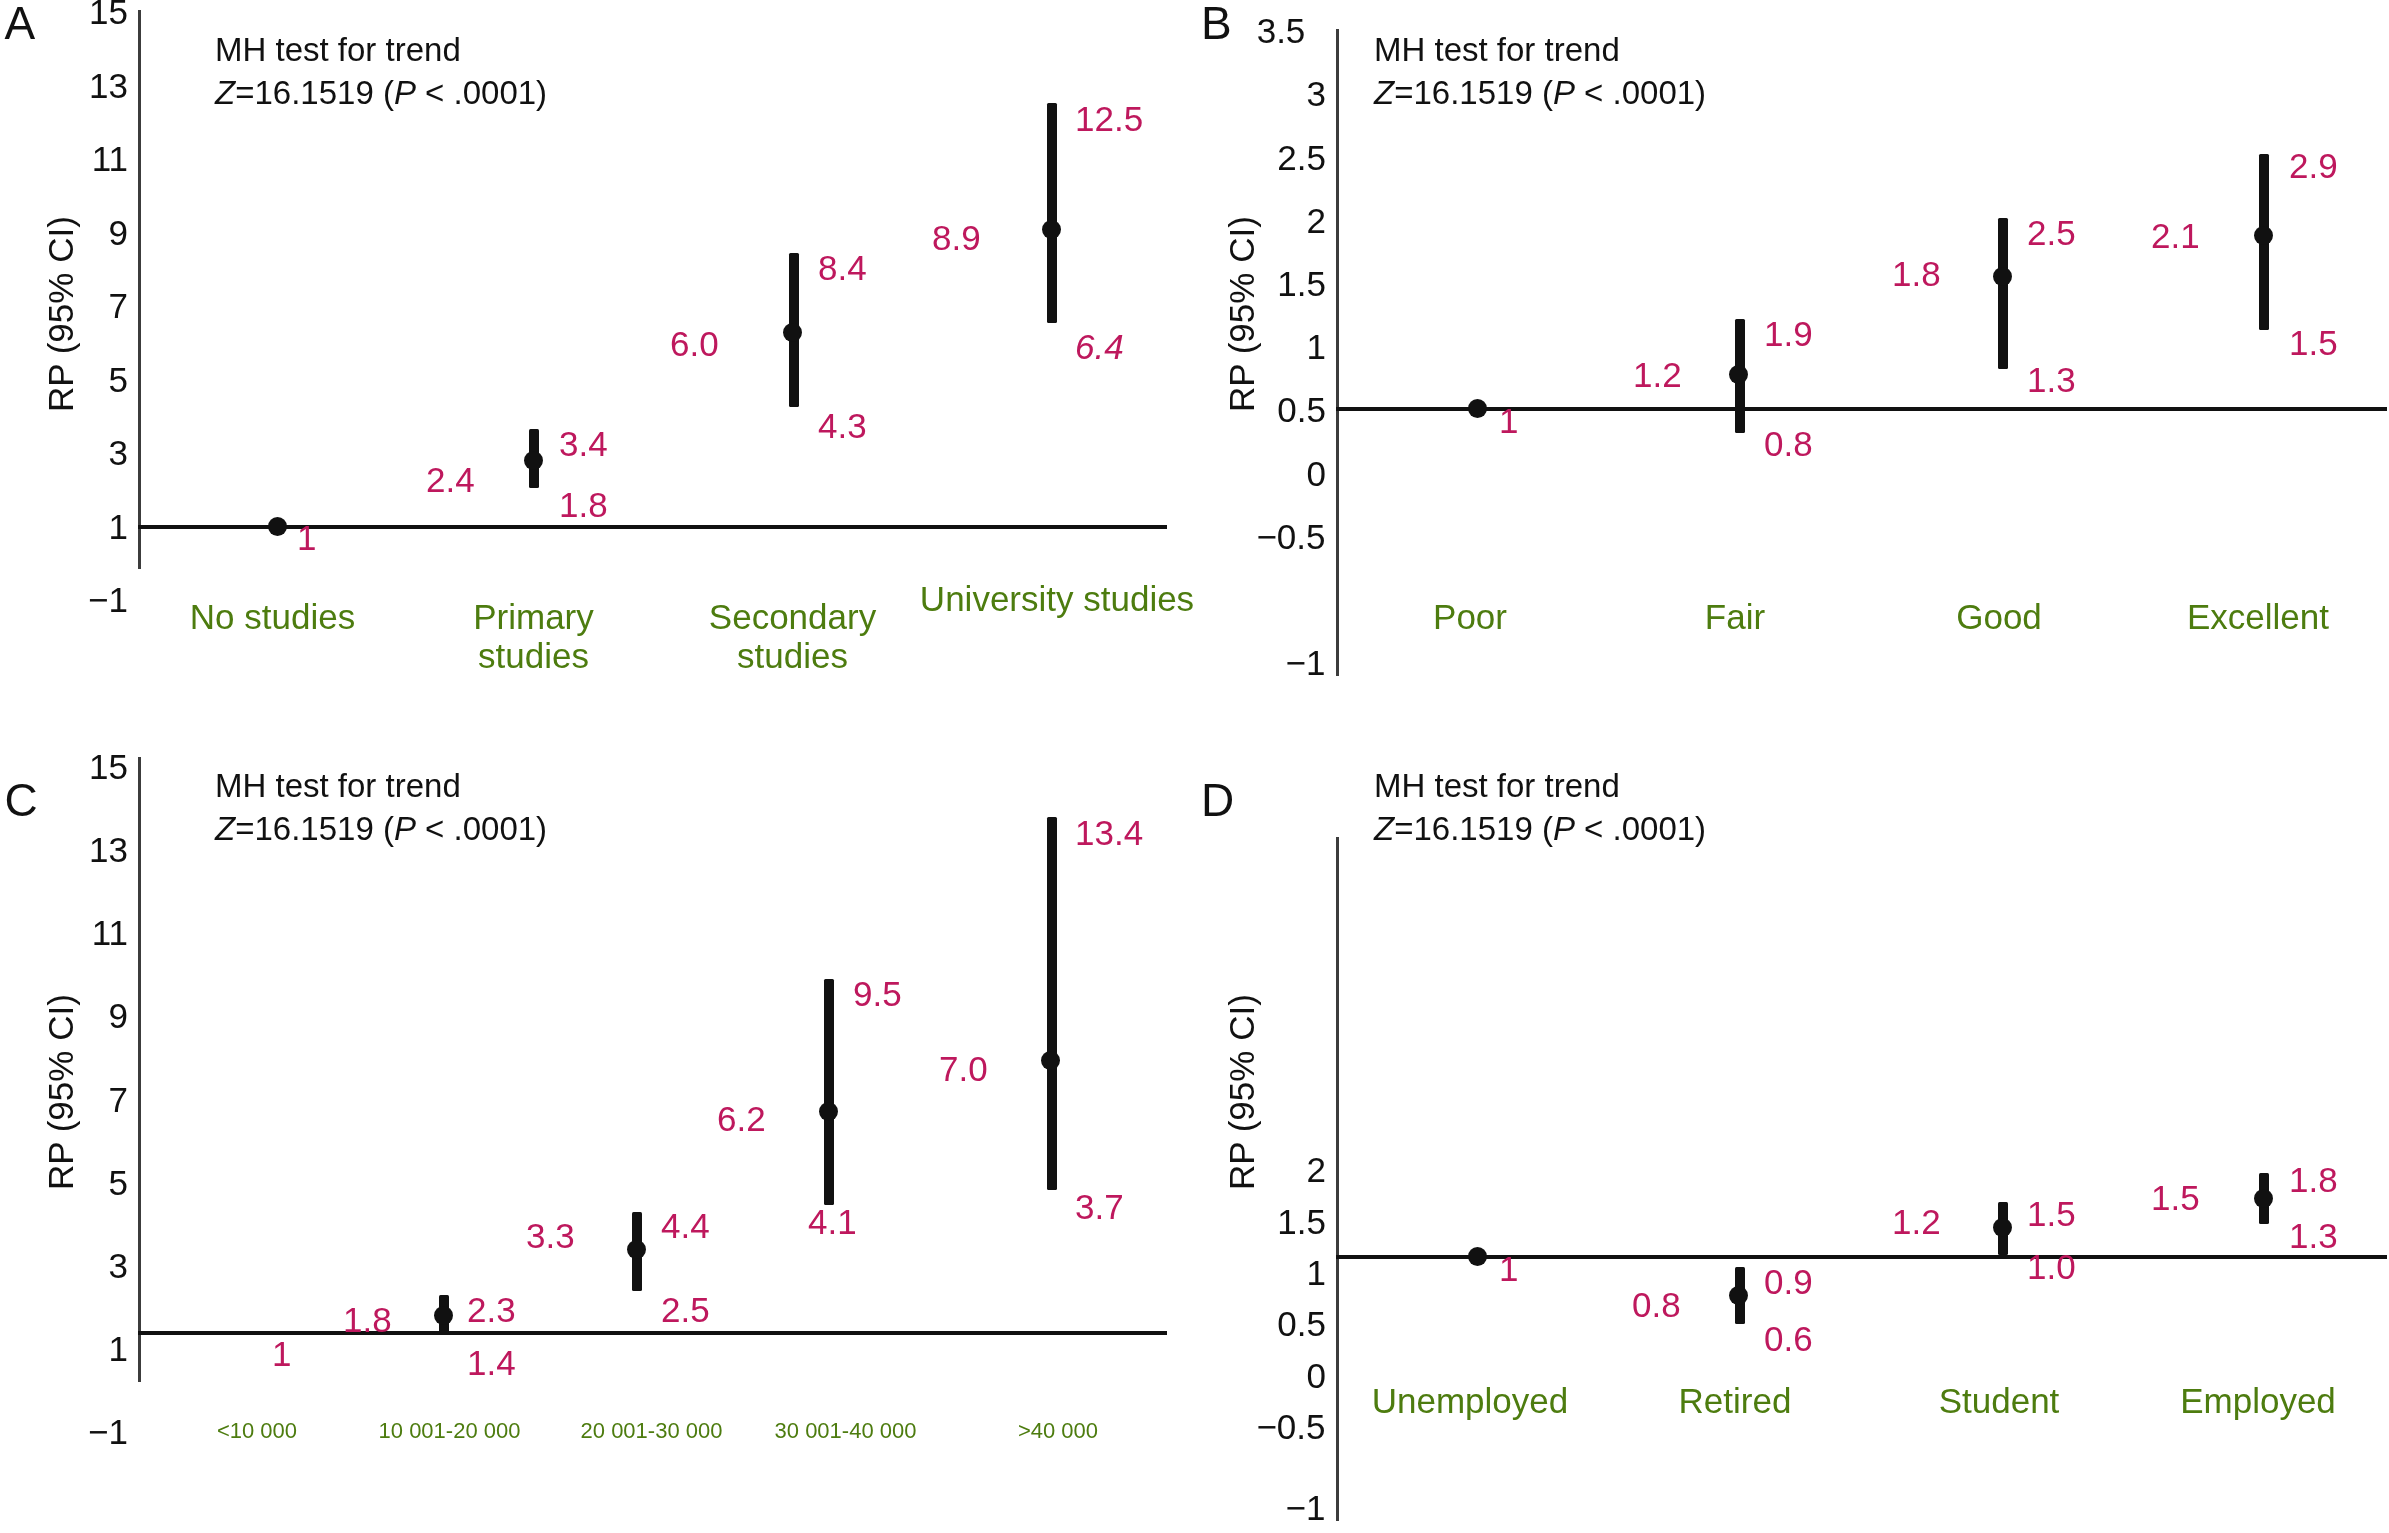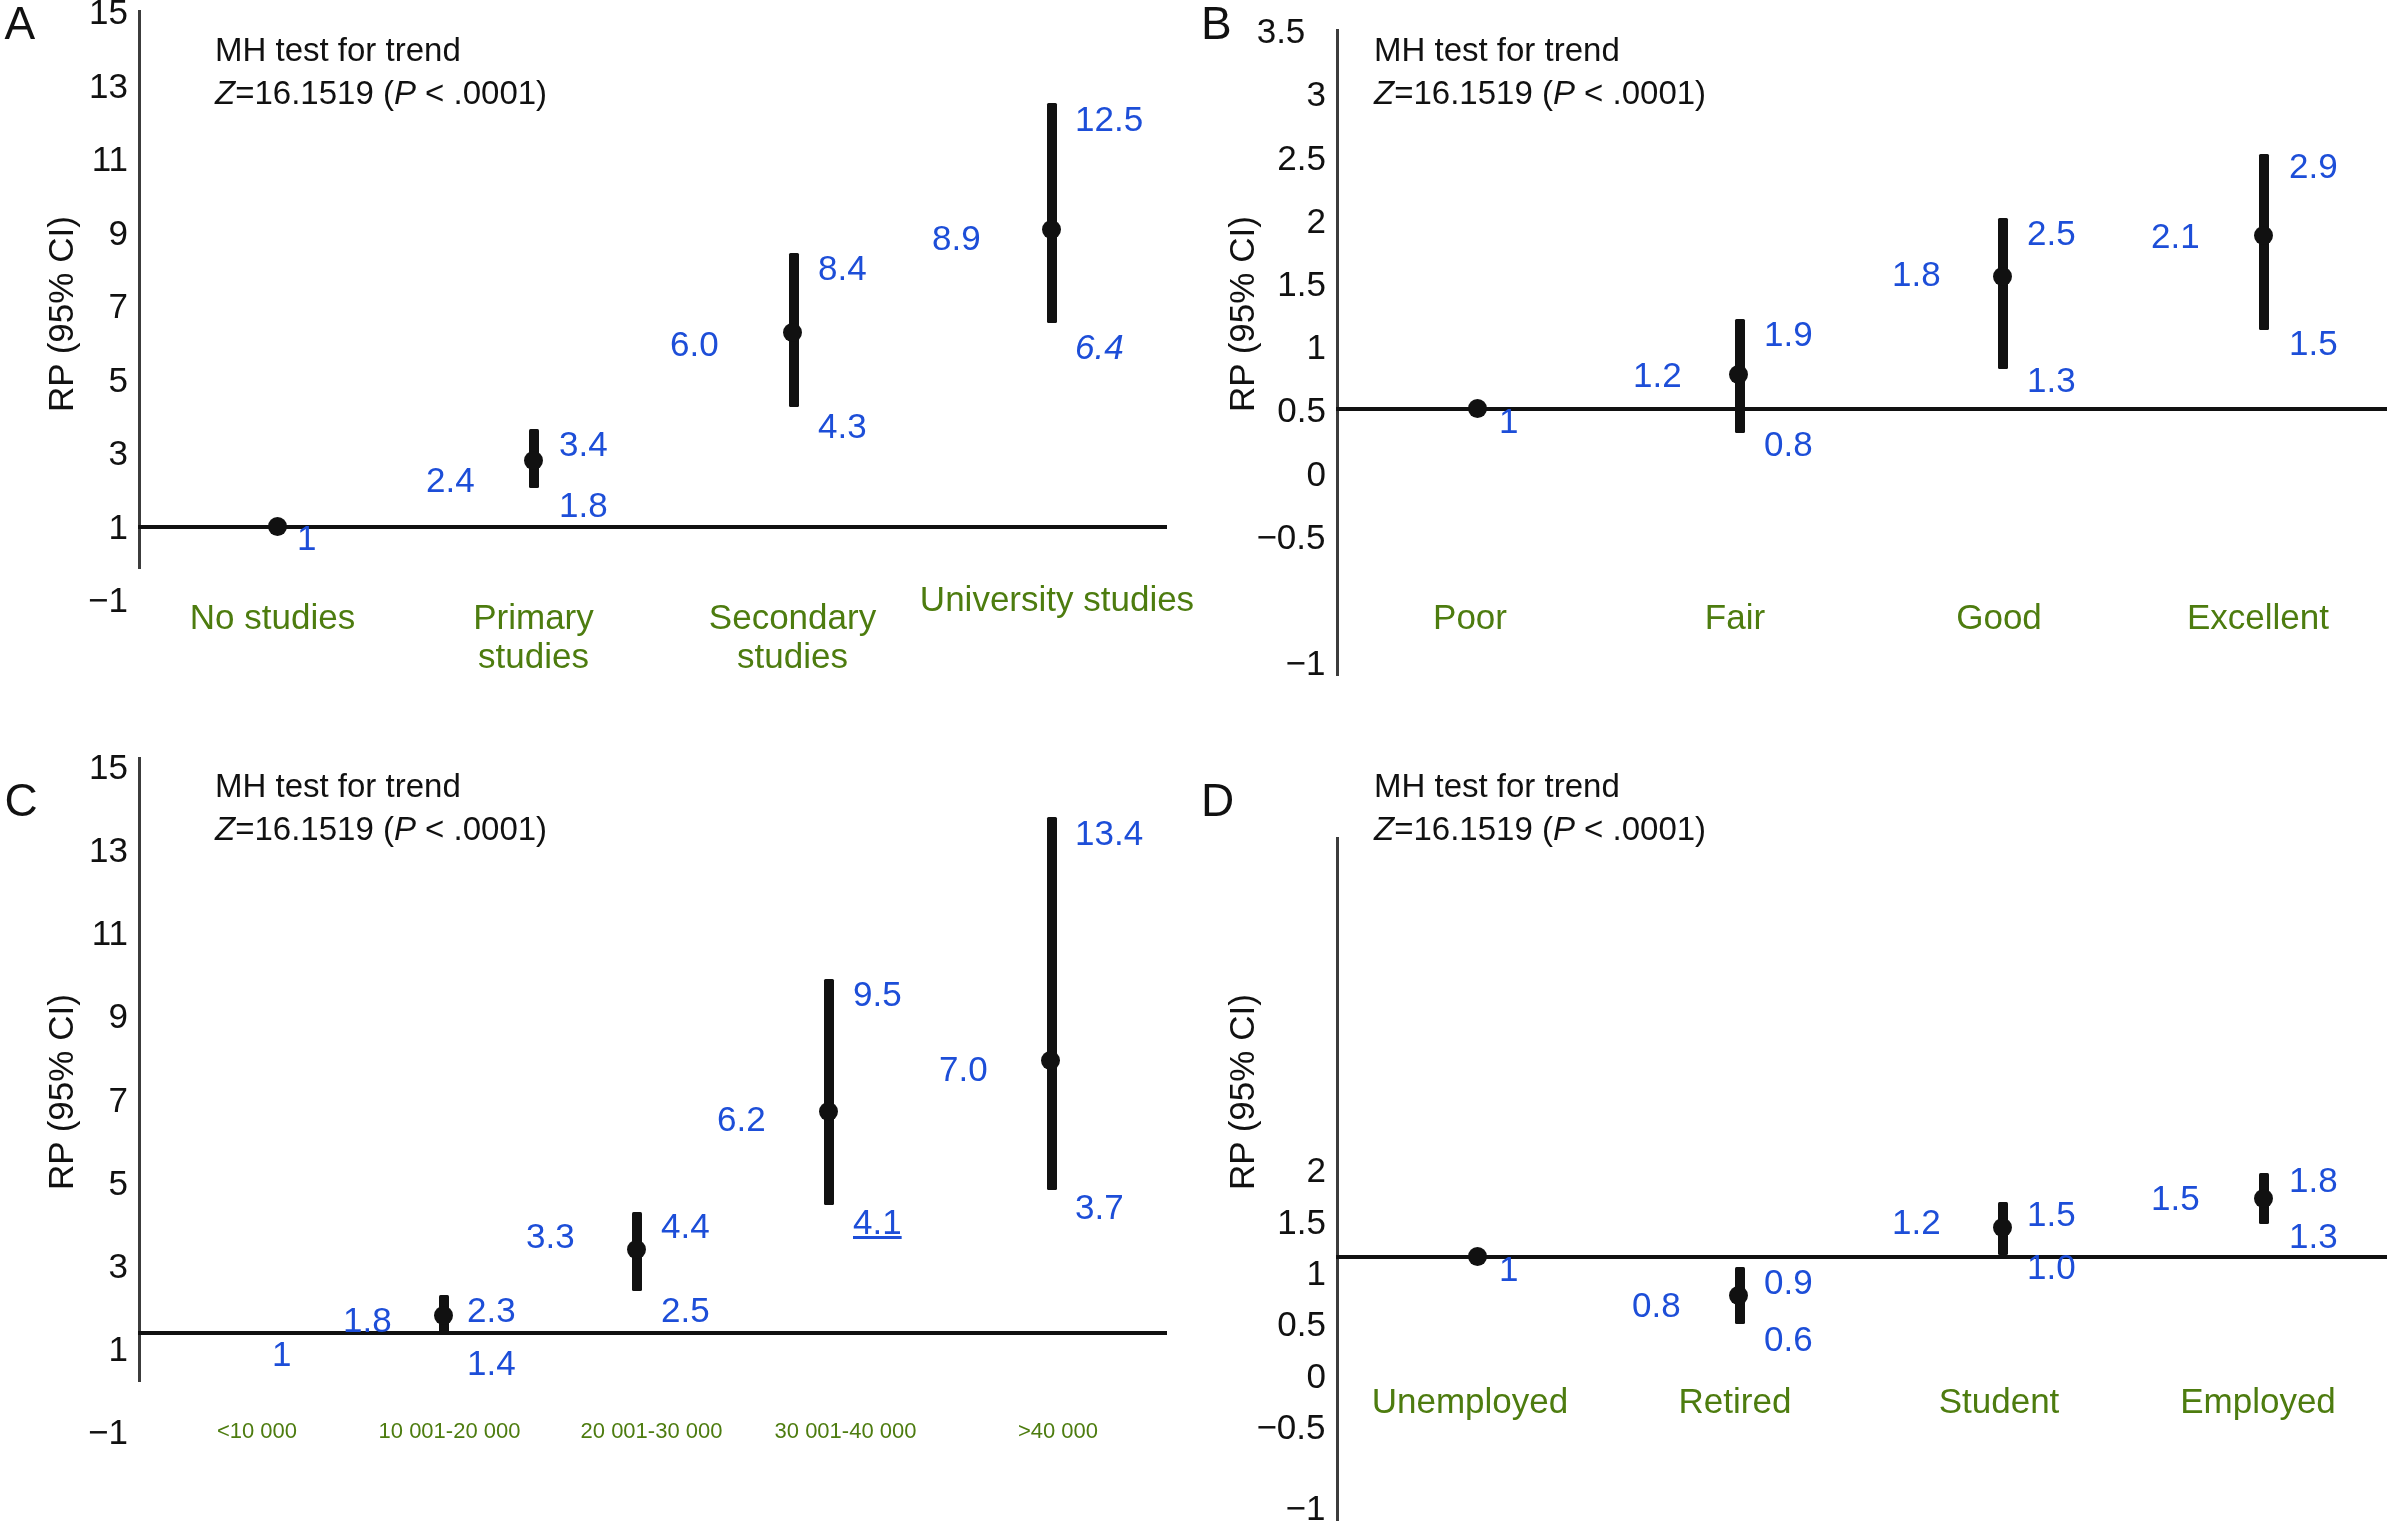--- a/index.html
+++ b/index.html
@@ -10,21 +10,21 @@
   .note{position:absolute;font-size:33px;line-height:43px;color:#111;white-space:nowrap;}
   .note i{font-style:italic;}
   .ylabel{position:absolute;font-size:35px;color:#111;transform-origin:left top;transform:rotate(-90deg);white-space:nowrap;}
   .axis-y{position:absolute;background:#3c3c3c;width:2.9px;}
   .axis-ref{position:absolute;background:#111;height:3.7px;}
   .tick{position:absolute;font-size:35px;line-height:35px;color:#111;text-align:right;white-space:nowrap;}
   .cat{position:absolute;font-size:35px;line-height:40px;color:#4d7c0f;text-align:center;white-space:nowrap;}
   .cat.small{font-size:22px;}
   .bar{position:absolute;background:#111;width:9.6px;border-radius:1.5px;}
   .dot{position:absolute;width:19px;height:19px;border-radius:50%;background:#111;}
-  .val{position:absolute;font-size:35px;line-height:35px;color:#1d4ed8;white-space:nowrap;}
+  .val{position:absolute;font-size:35px;line-height:35px;color:#be185d;white-space:nowrap;}
 </style>
 </head>
 <body>
 
 <div class="grid">
 
   <div class="panel" style="left:0;top:0;width:1191px;height:750px;">
     <div class="panel-letter" style="left:4.4px;top:0px;">A</div>
 
     <div class="note" style="left:215px;top:28px;">MH test for trend</div>
@@ -161,21 +161,21 @@
     <div class="bar" style="left:632px;top:448px;height:79px;"></div>
     <div class="dot" style="left:627px;top:476px;"></div>
     <div class="val" style="left:526px;top:454px;">3.3</div>
     <div class="val" style="left:661px;top:444px;">4.4</div>
     <div class="val" style="left:661px;top:528px;">2.5</div>
 
     <div class="bar" style="left:824px;top:215px;height:226px;"></div>
     <div class="dot" style="left:819px;top:338px;"></div>
     <div class="val" style="left:717px;top:337px;">6.2</div>
     <div class="val" style="left:853px;top:212px;">9.5</div>
-    <div class="val" style="left:853px;top:440px;text-decoration:underline;">4.1</div>
+    <div class="val" style="left:808px;top:440px;">4.1</div>
 
     <div class="bar" style="left:1047px;top:53px;height:373px;"></div>
     <div class="dot" style="left:1041px;top:287px;"></div>
     <div class="val" style="left:939px;top:287px;">7.0</div>
     <div class="val" style="left:1075px;top:51px;">13.4</div>
     <div class="val" style="left:1075px;top:425px;">3.7</div>
 
     <div class="cat small" style="left:147px;top:647px;width:220px;">&lt;10 000</div>
     <div class="cat small" style="left:332px;top:647px;width:235px;">10 001-20 000</div>
     <div class="cat small" style="left:534px;top:647px;width:235px;">20 001-30 000</div>

